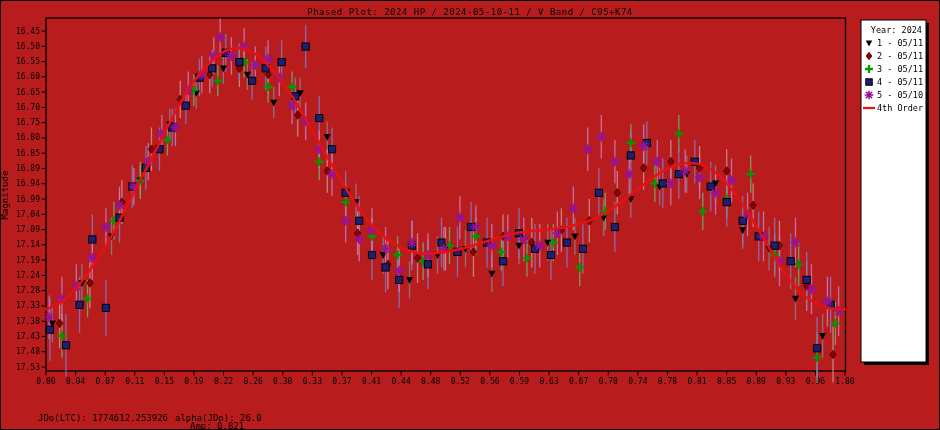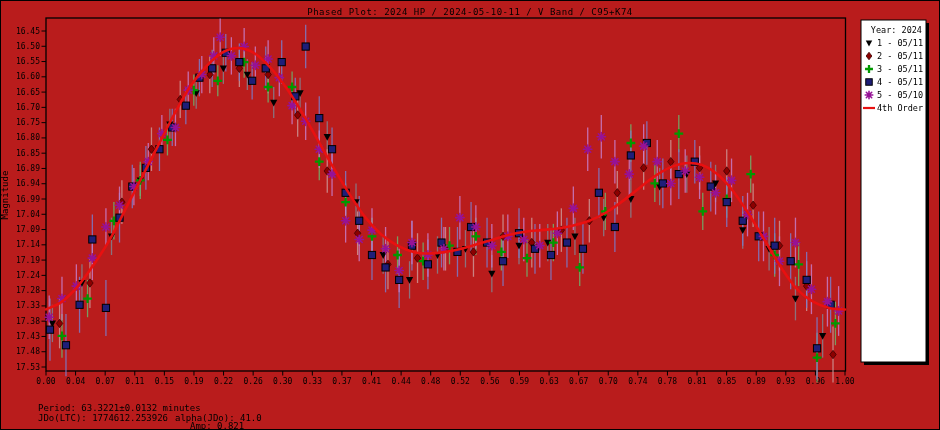--- a/index.html
+++ b/index.html
@@ -536,17 +536,16 @@
       <path d="M865.04,69 H872.96 M869,65.04 V72.96" stroke="#009900" stroke-width="2.3" fill="none"></path>
       <text x="877" y="72" font-size="8.5px">3 - 05/11</text>
       <rect x="865.76" y="78.76" width="6.48" height="6.48" fill="#1e1e78" stroke="#000" stroke-width="1"></rect>
       <text x="877" y="85" font-size="8.5px">4 - 05/11</text>
       <path d="M865.22,95 H872.78 M869,91.22 V98.78 M866.3,92.3 L871.7,97.7 M866.3,97.7 L871.7,92.3" stroke="#961296" stroke-width="1.6" fill="none" stroke-linecap="round"></path>
       <text x="877" y="98" font-size="8.5px">5 - 05/10</text>
       <line x1="863" y1="108" x2="875" y2="108" stroke="#e81010" stroke-width="2.2"></line>
       <text x="877" y="111" font-size="8.5px">4th Order</text>
     </svg>
 
-  <div class="f-line" style="left:38px;top:403px;">Period: 63.3221±0.0132 minutes</div>
   <div class="f-line" style="left:190px;top:421px;">Amp: 0.821</div>
   <div class="f-line" style="left:38px;top:413px;">JDo(LTC): 1774612.253926</div>
-  <div class="f-line" style="left:175px;top:413px;">alpha(JDo): 41.0</div>
+  <div class="f-line" style="left:175px;top:413px;">alpha(JDo): 26.0</div>
 </div>
 
 </body></html>

